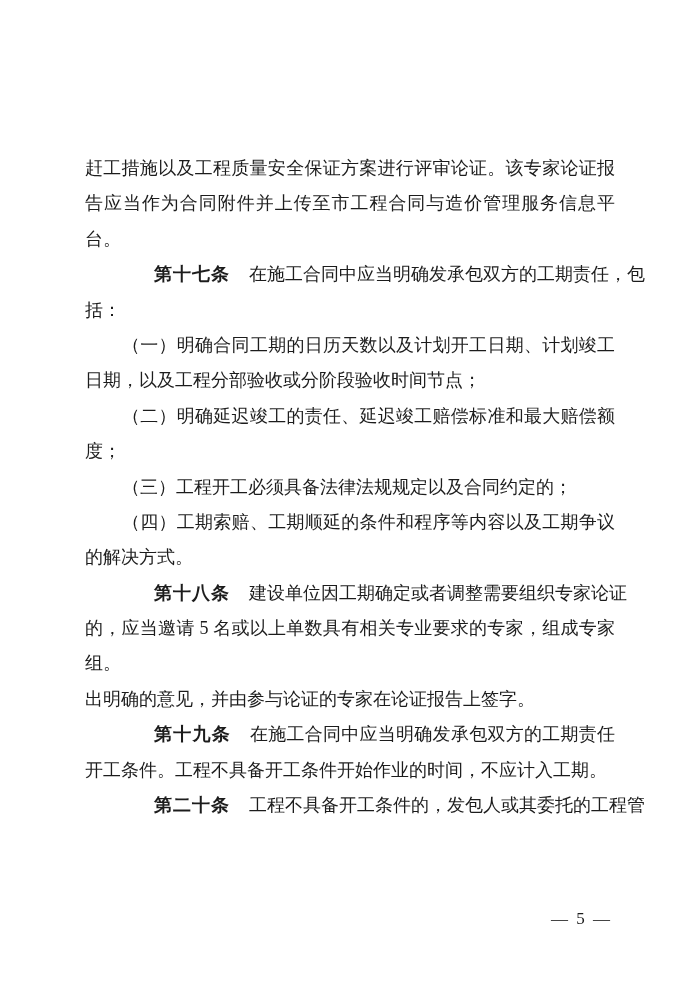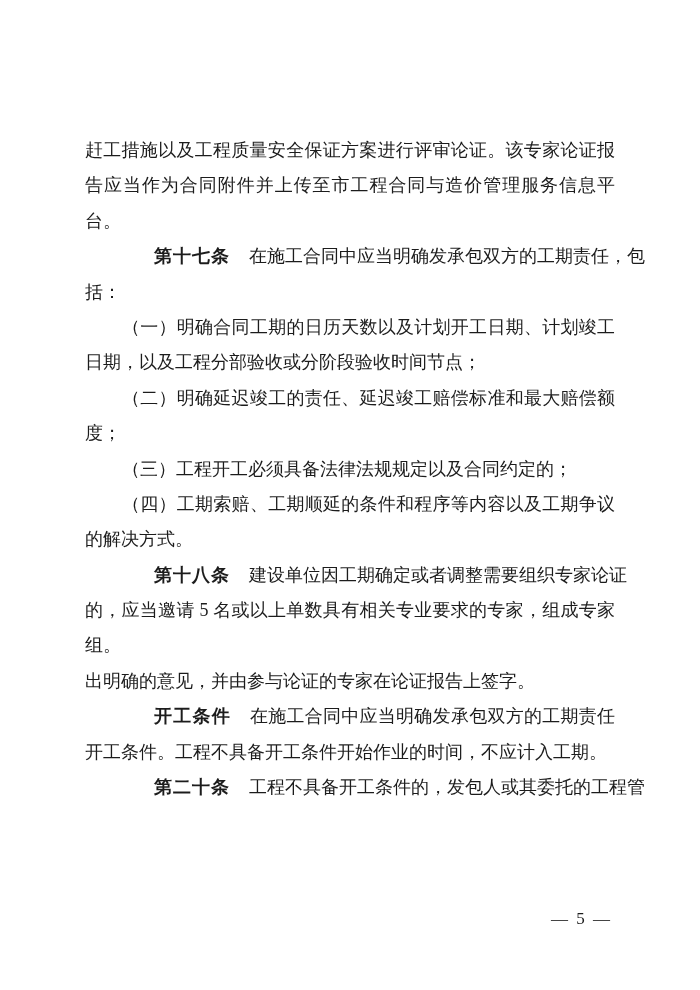--- a/index.html
+++ b/index.html
@@ -16,21 +16,21 @@
     overflow: hidden;
   }
   .page {
     position: absolute;
     inset: 0;
     background: #ffffff;
   }
   .body-text {
     position: absolute;
     left: 85px;
-    top: 133px;
+    top: 151px;
     width: 530px;
   }
   .line {
     height: 35.4px;
     line-height: 35.4px;
     font-size: 18px;
     white-space: nowrap;
     text-align: left;
   }
   .line.j {
@@ -96,21 +96,21 @@
 
     <div class="line j"><span>的，应当邀请 5 名或以上单数具有相关专业要求的专家，组成专家</span></div>
 
     <div class="line"><span>组。</span></div>
 
 
 
 
     <div class="line"><span>出明确的意见，并由参与论证的专家在论证报告上签字。</span></div>
 
-    <div class="line j indent"><span class="head">开工条件</span><span>在施工合同中应当明确发承包双方的工期责任</span></div>
+    <div class="line j indent"><span class="head">第十九条</span><span>在施工合同中应当明确发承包双方的工期责任</span></div>
 
     <div class="line"><span>开工条件。工程不具备开工条件开始作业的时间，不应计入工期。</span></div>
 
     <div class="line j indent"><span class="head">第二十条</span><span>工程不具备开工条件的，发包人或其委托的工程管</span></div>
 
   </div>
 
   <div class="page-number">— 5 —</div>
 
 </div>

